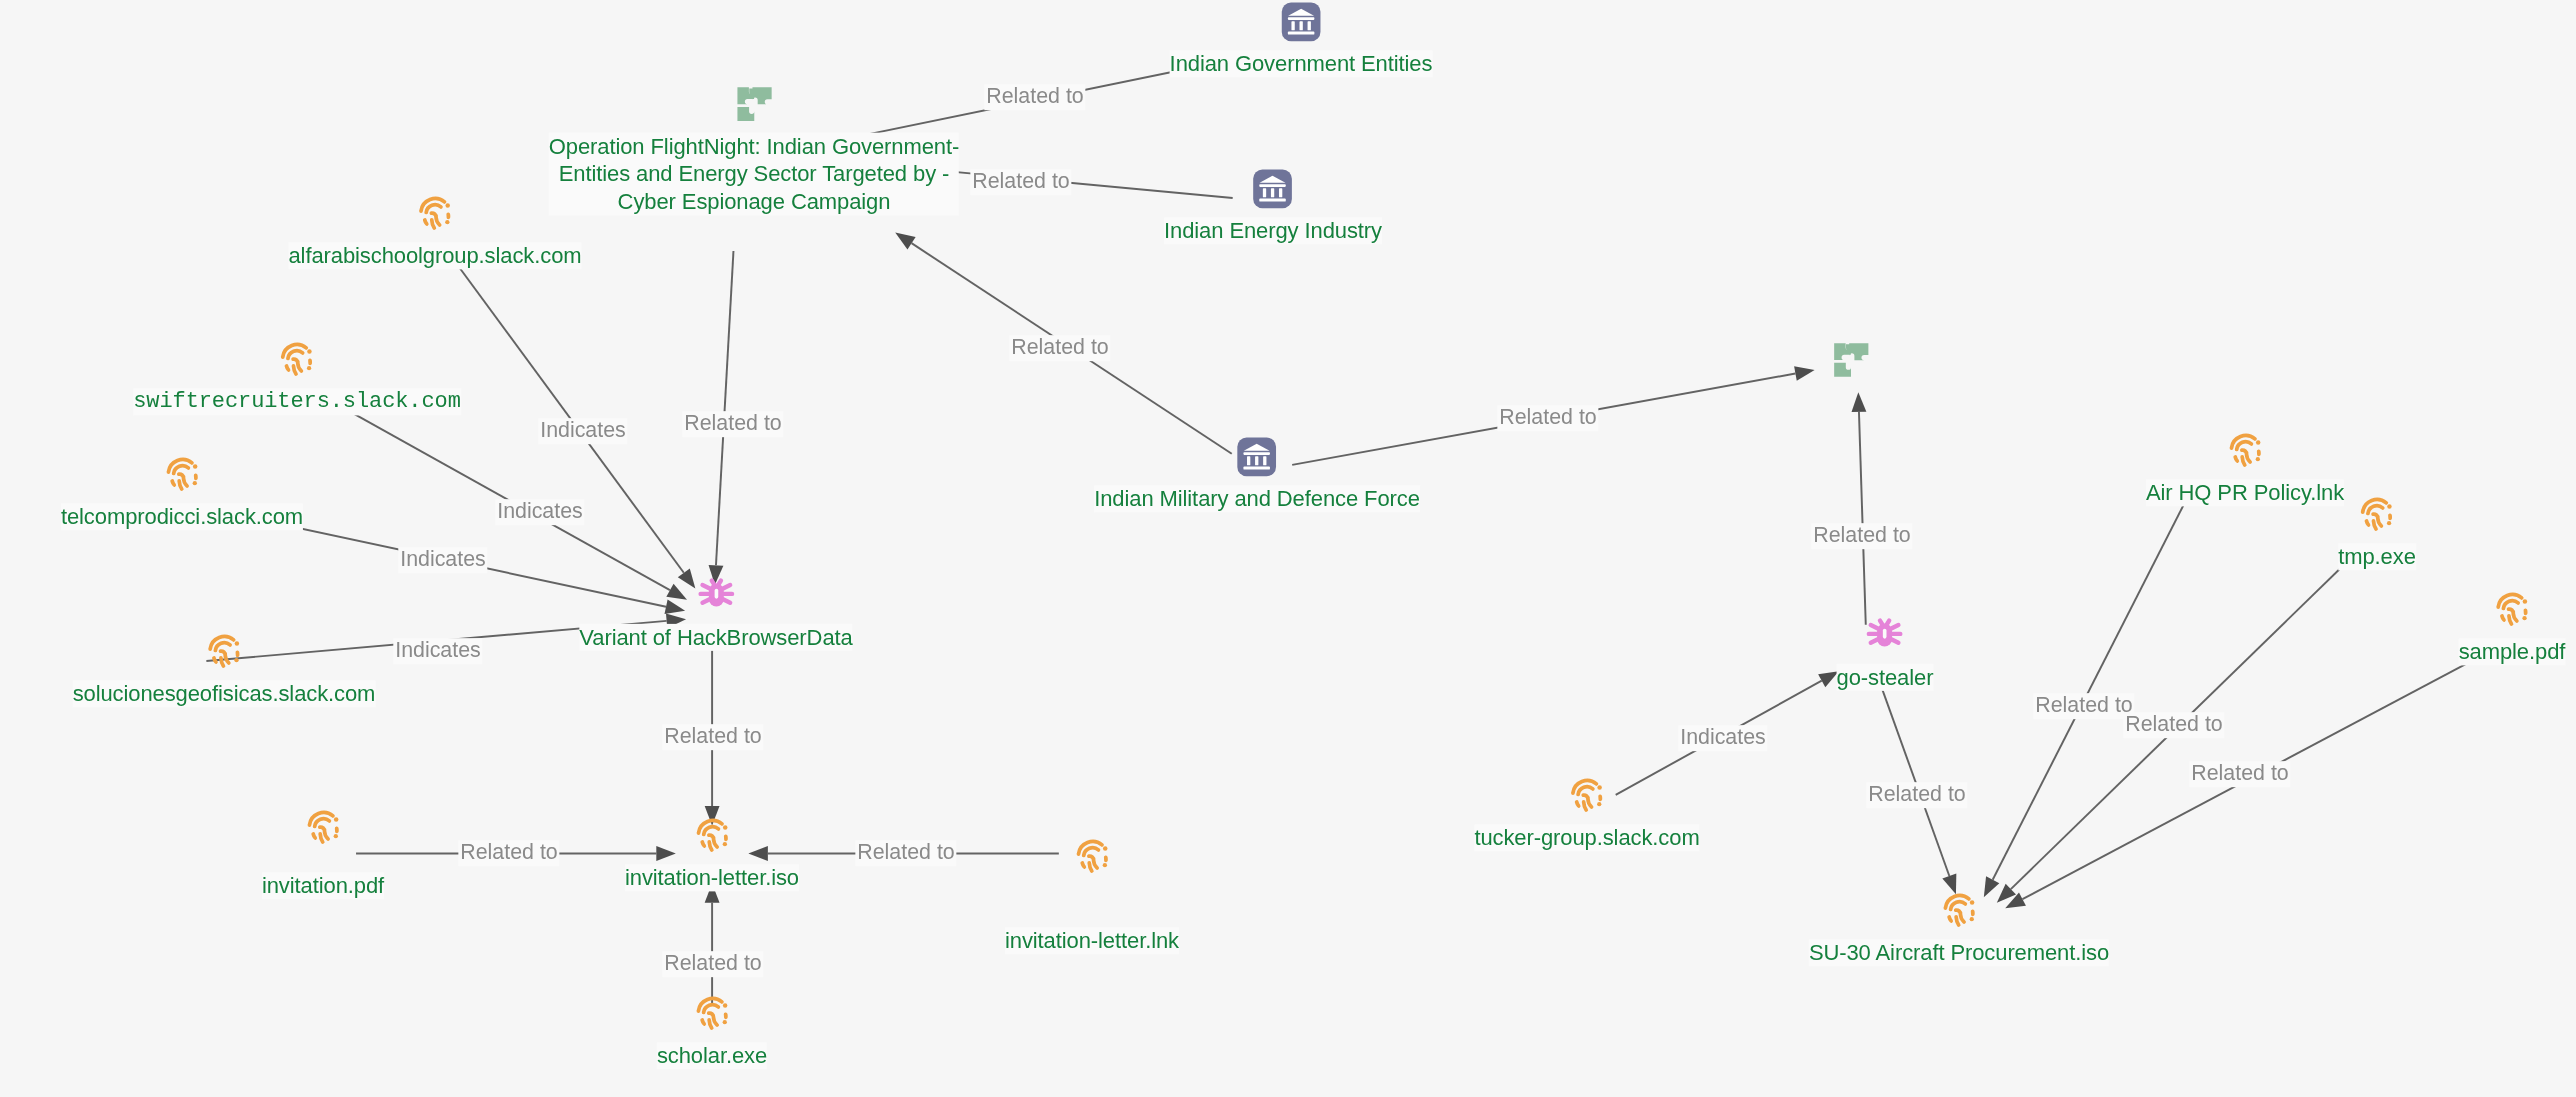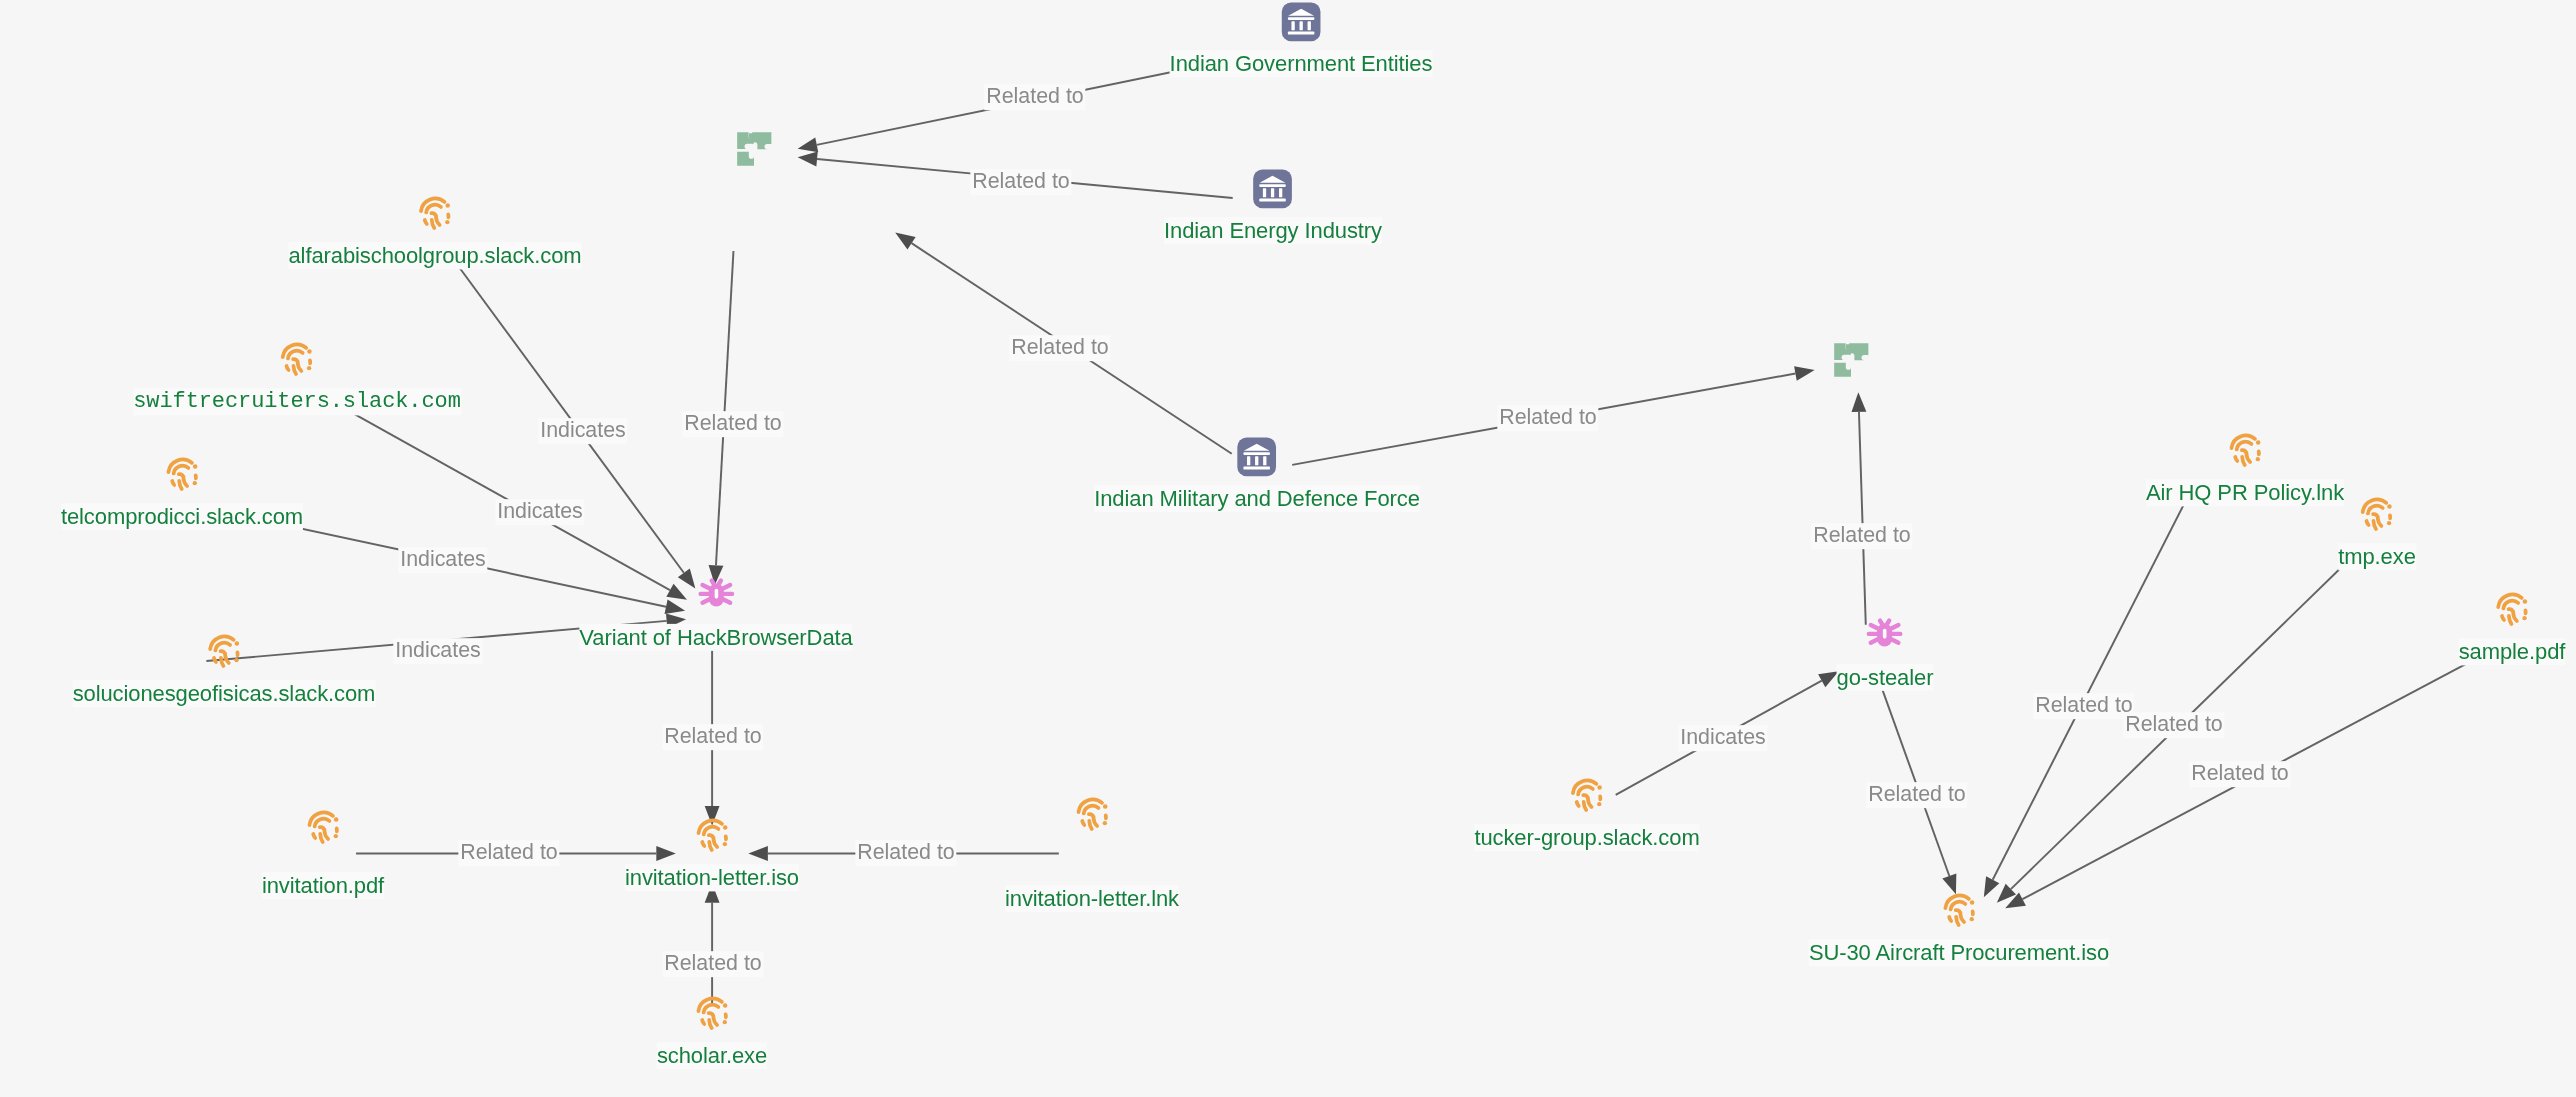--- a/index.html
+++ b/index.html
@@ -189,20 +189,23 @@
         <span class="node-icon"><svg width="43" height="43" viewBox="0 0 24 24" fill="#8FBC9E">
       <path d="M3.2 3.2 h6.0 v2.0 a1.5 1.5 0 0 0 3.0 0 v-2.0 h-0.1
                v-0.0 h0.1 a1.6 1.6 0 0 1 0 0 z"></path>
       <path d="M2.6 2.6 h6.4 v2.3 a1.45 1.45 0 1 0 2.9 0 V2.6 h0 v6.5
                H8.2 a1.45 1.45 0 1 0 0 2.9 h3.7 v0 H2.6 z"></path>
       <path d="M13.6 2.6 h7.8 v6.6 h-2.4 a1.45 1.45 0 1 0 0 2.9 h2.4 v0
                h-7.8 v-2.4 a1.45 1.45 0 1 0 -2.9 0 v2.4 h0 V2.6 z" transform="translate(0.3,0)"></path>
       <path d="M2.6 13.6 h6.5 v2.4 a1.45 1.45 0 1 0 2.9 0 v-2.4 h0 v7.8
                H2.6 z"></path>
     </svg></span>
+        <span class="node-label">Operation FlightNight: Indian Government-
+Entities and Energy Sector Targeted by -
+Cyber Espionage Campaign</span>
       </div>
       <div class="node" style="left: 1273px; top: 206px;">
         <span class="node-icon"><svg width="43" height="43" viewBox="0 0 24 24">
       <rect x="1.2" y="1.2" width="21.6" height="21.6" rx="5.2" fill="#6F7499"></rect>
       <g fill="#ffffff">
         <path d="M12 4.6 L19.2 8.6 H4.8 Z"></path>
         <rect x="4.6" y="9.4" width="14.8" height="1.5" rx="0.45"></rect>
         <rect x="6.6" y="11.7" width="1.85" height="5.0" rx="0.35"></rect>
         <rect x="11.1" y="11.7" width="1.85" height="5.0" rx="0.35"></rect>
         <rect x="15.6" y="11.7" width="1.85" height="5.0" rx="0.35"></rect>
@@ -390,21 +393,21 @@
       <path d="M7.1 11.2a5 5 0 0 1 8.2-3.1"></path>
       <path d="M6.3 15.4a5.6 5.6 0 0 0 1.1 2.2"></path>
       <path d="M10 11.6a2.2 2.2 0 0 1 2.6 2.2c0 2 .9 3.3 2 4.4"></path>
       <path d="M10.2 15.4c.1 2 .6 3.3 1.4 4.5"></path>
       <circle cx="19.1" cy="7.3" r="1.25" fill="#F0A141" stroke="none"></circle>
       <path d="M19.4 12.3a7.7 7.7 0 0 1 .1 1.6"></path>
       <circle cx="18.9" cy="16.6" r="1.2" fill="#F0A141" stroke="none"></circle>
     </svg></span>
         <span class="node-label">invitation-letter.iso</span>
       </div>
-      <div class="node" style="left: 1092px; top: 853px; gap: 42px;">
+      <div class="node" style="left: 1092px; top: 895px; gap: 42px;">
         <span class="node-icon"><svg width="43" height="43" viewBox="0 0 24 24" fill="none" stroke="#F0A141" stroke-width="2.1" stroke-linecap="round" stroke-linejoin="round">
       <path d="M4.2 10.4a8 8 0 0 1 13.1-5.1"></path>
       <path d="M7.1 11.2a5 5 0 0 1 8.2-3.1"></path>
       <path d="M6.3 15.4a5.6 5.6 0 0 0 1.1 2.2"></path>
       <path d="M10 11.6a2.2 2.2 0 0 1 2.6 2.2c0 2 .9 3.3 2 4.4"></path>
       <path d="M10.2 15.4c.1 2 .6 3.3 1.4 4.5"></path>
       <circle cx="19.1" cy="7.3" r="1.25" fill="#F0A141" stroke="none"></circle>
       <path d="M19.4 12.3a7.7 7.7 0 0 1 .1 1.6"></path>
       <circle cx="18.9" cy="16.6" r="1.2" fill="#F0A141" stroke="none"></circle>
     </svg></span>

